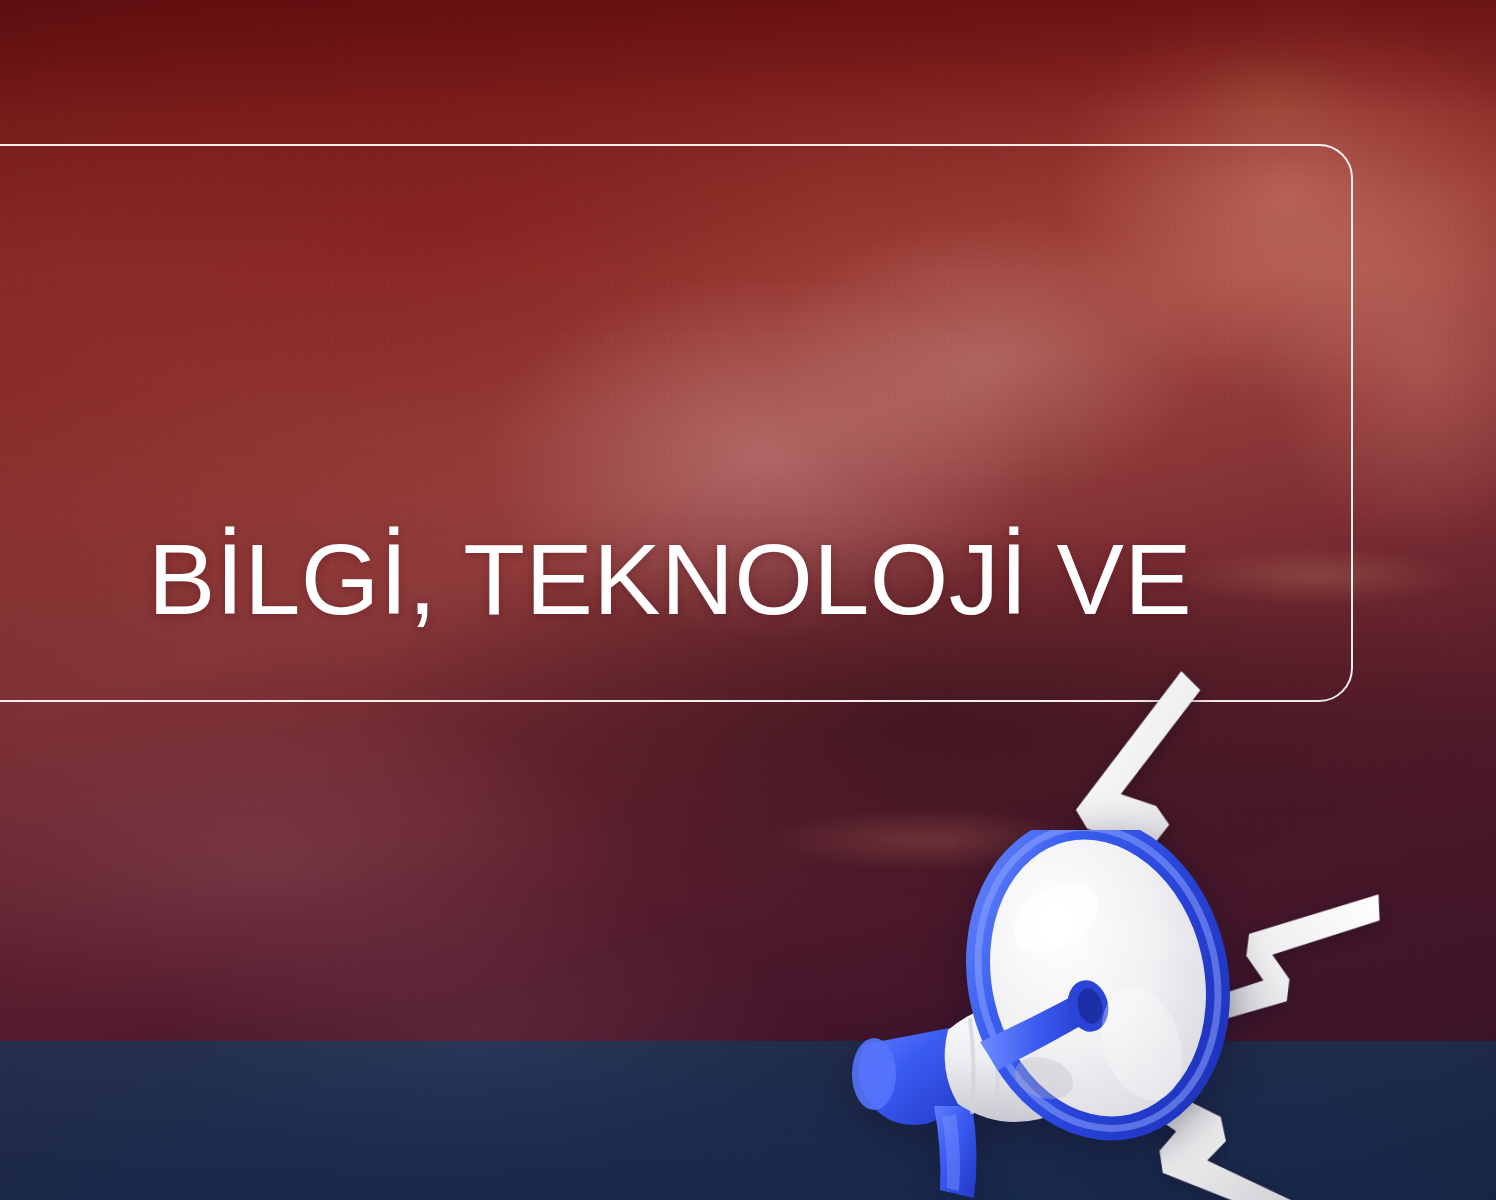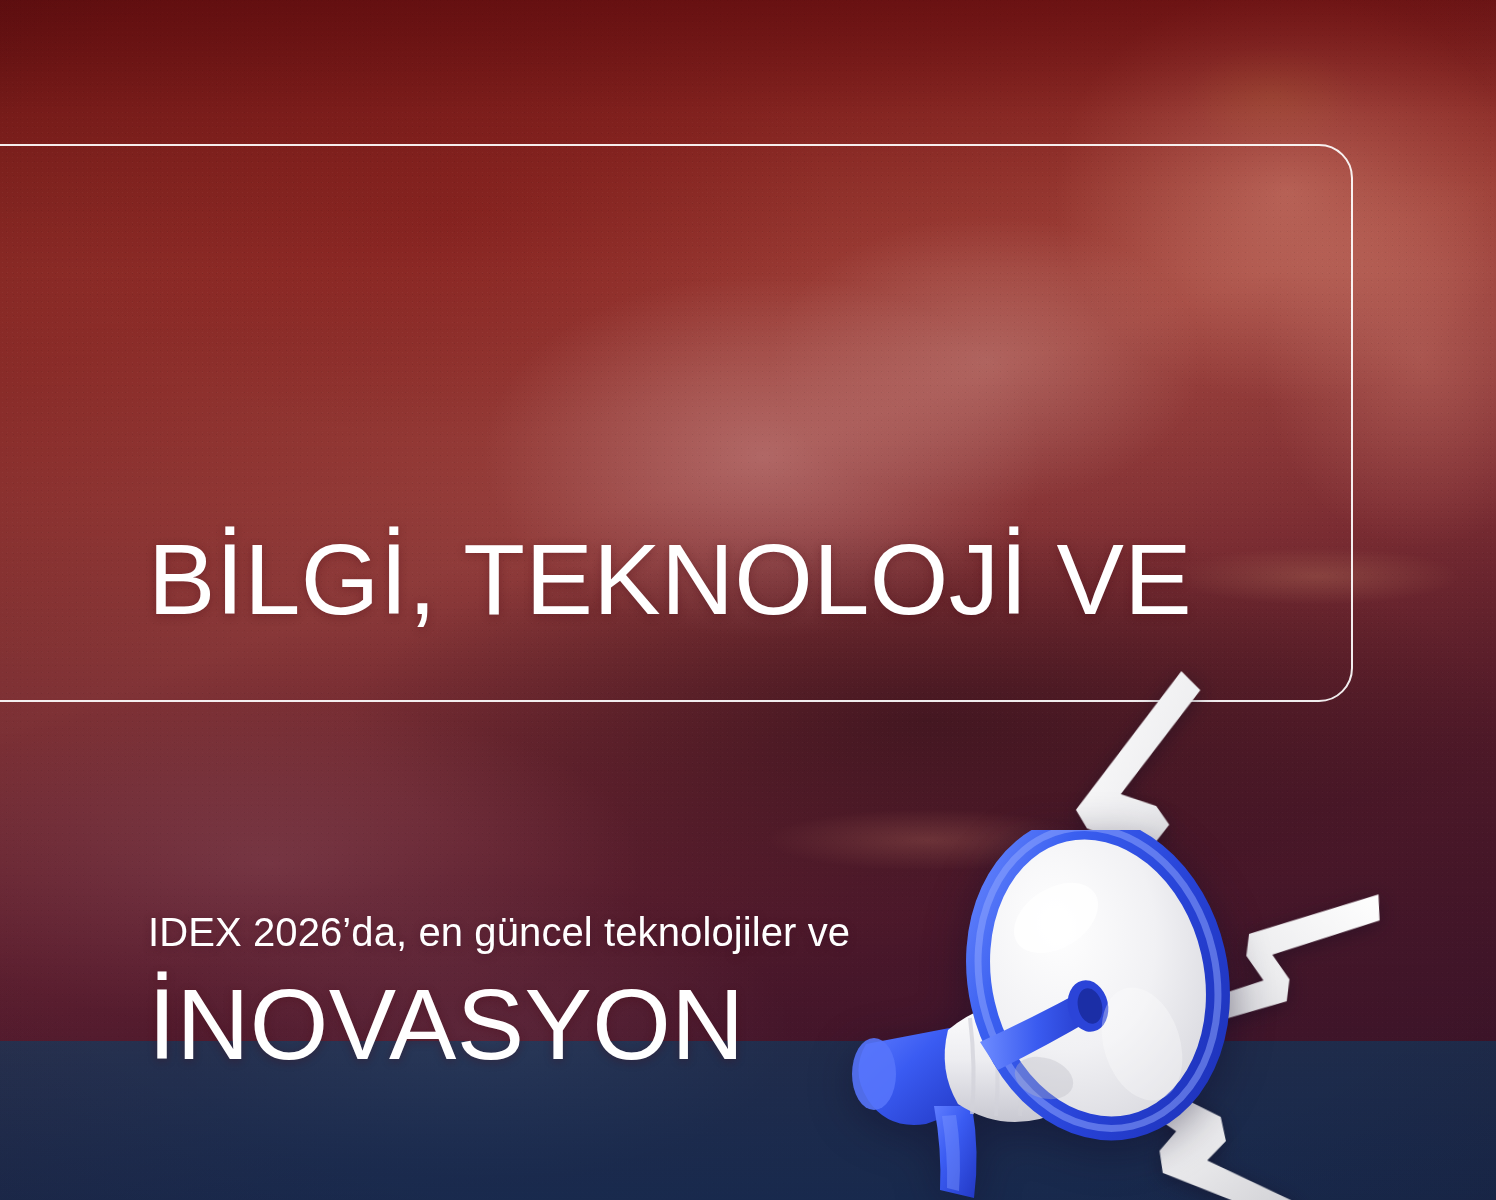--- a/index.html
+++ b/index.html
@@ -154,26 +154,24 @@
   <div class="tint-top"></div>
   <div class="tint-top2"></div>
   <div class="tint-bottom"></div>
   <div class="tint-bottom2"></div>
   <div class="vignette"></div>
 
   <div class="frame"></div>
 
   <div class="headline">
     <span class="ln">BİLGİ, TEKNOLOJİ VE</span>
-    <span class="ln">İNOVASYON</span>
     
   </div>
 
   <div class="subtitle">
-    <span class="ln">IDEX 2026’da, en güncel teknolojiler ve</span>
     
   </div>
 
   <div class="megaphone">
 
     <svg class="bolt bolt-1" viewBox="0 0 150 290">
       <defs>
         <linearGradient id="bg1" x1="0" y1="0" x2="1" y2="1">
           <stop offset="0" stop-color="#ffffff"></stop>
             <stop offset=".55" stop-color="#eeeef0"></stop>

